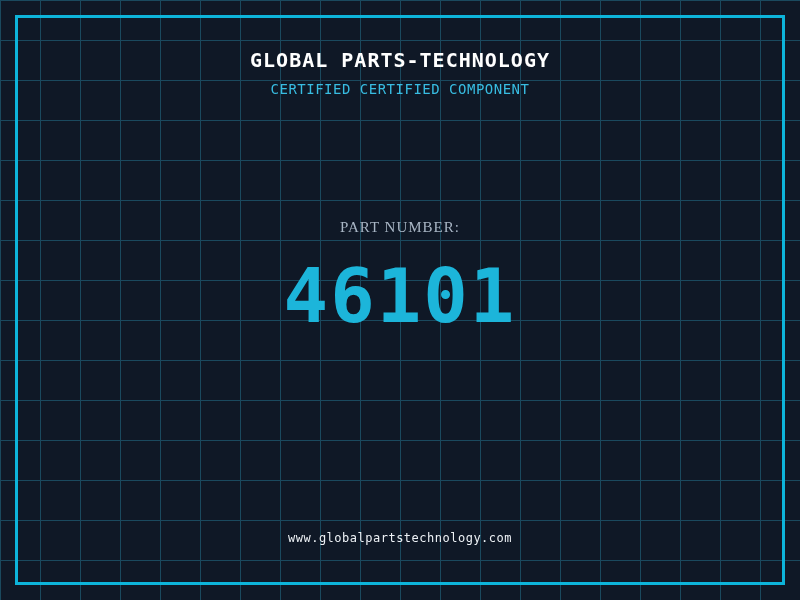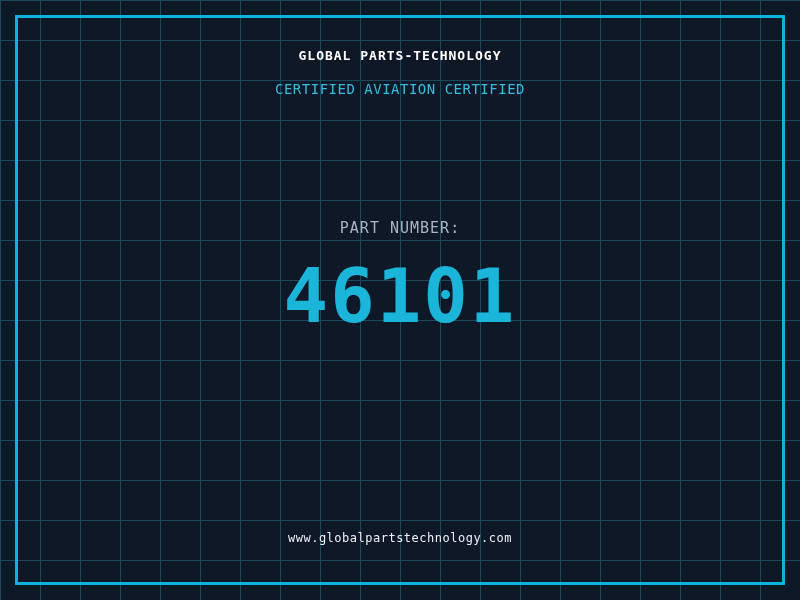--- a/index.html
+++ b/index.html
@@ -39,36 +39,37 @@
   }
   .textline {
     position: absolute;
     left: 0;
     width: 100%;
     text-align: center;
     white-space: pre;
   }
   .title {
     top: 48px;
-    font-size: 13px;
+    font-size: 20px;
     font-weight: bold;
     letter-spacing: 1px;
     color: var(--title);
   }
   .subtitle {
     top: 81px;
     font-size: 14px;
     letter-spacing: 0.5px;
     color: var(--subtitle);
   }
   .part-label {
     top: 219px;
     font-size: 15px;
     letter-spacing: 1px;
     color: var(--label);
+    font-family: Liberation Serif, serif;
   }
   .part-number {
     top: 254px;
     font-size: 74px;
     line-height: 84px;
     font-weight: bold;
     letter-spacing: 2px;
     color: var(--number);
   }
   .website {
@@ -77,17 +78,17 @@
     letter-spacing: 0.5px;
     color: var(--url);
   }
 </style>
 </head>
 <body>
 
 <div class="stage">
   <div class="frame"></div>
   <div class="textline title">GLOBAL PARTS-TECHNOLOGY</div>
-  <div class="textline subtitle">CERTIFIED AVIATION CERTIFIED</div>
+  <div class="textline subtitle">CERTIFIED CERTIFIED COMPONENT</div>
   <div class="textline part-label">PART NUMBER:</div>
   <div class="textline part-number">46101</div>
   <div class="textline website">www.globalpartstechnology.com</div>
 </div>
 
 </body></html>

